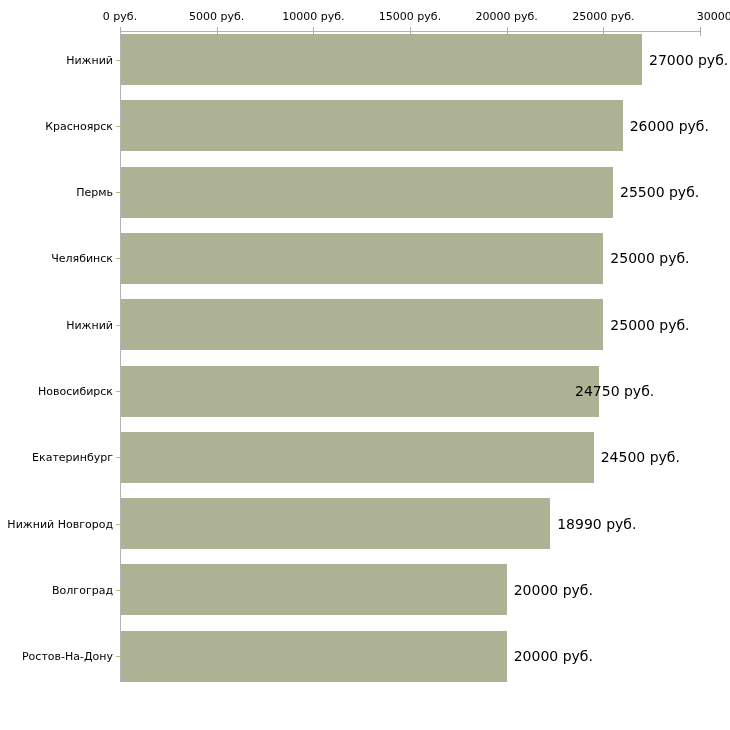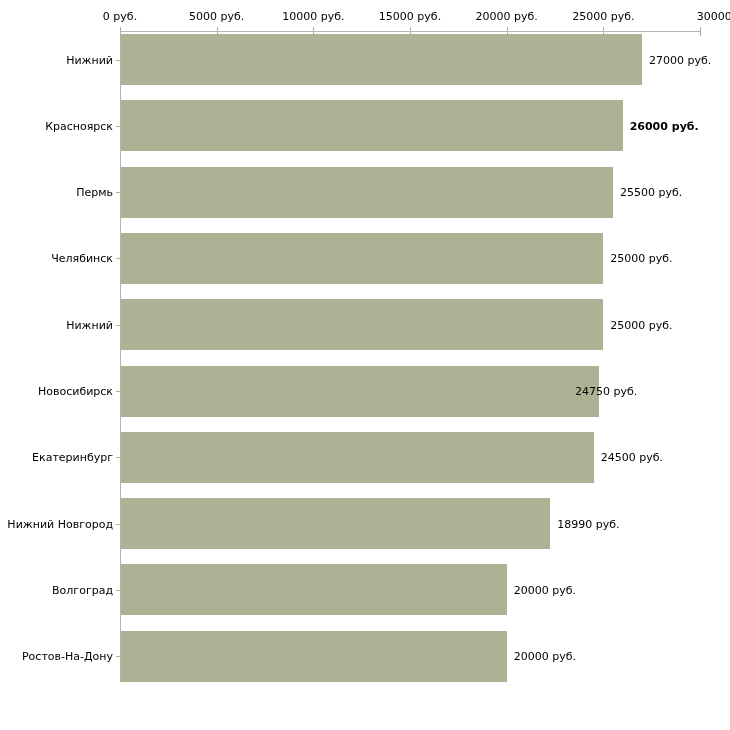--- a/index.html
+++ b/index.html
@@ -79,21 +79,21 @@
     width: 113px;
   }
   
   .bar {
     position: absolute;
     left: 121px;
     background: #aeb294;
   }
   .bar-value {
     position: absolute;
-    font-size: 11px;
+    font-size: 14px;
     color: #000000;
     white-space: nowrap;
     transform: translateY(-50%);
   }
 </style>
 </head>
 <body>
 
 <div id="chart-root">
 
@@ -170,21 +170,21 @@
       <div class="bar" title="Челябинск: 25000 руб." style="top: 233px; height: 51px; width: 482.333px; background: rgb(174, 178, 148);"></div>
       <div class="bar" title="Самара: 25000 руб." style="top: 299px; height: 51px; width: 482.333px; background: rgb(174, 178, 148);"></div>
       <div class="bar" title="Новосибирск: 24750 руб." style="top: 366px; height: 51px; width: 477.5px; background: rgb(174, 178, 148);"></div>
       <div class="bar" title="Екатеринбург: 24500 руб." style="top: 432px; height: 51px; width: 472.667px; background: rgb(174, 178, 148);"></div>
       <div class="bar" title="Нижний Новгород: 22250 руб." style="top: 498px; height: 51px; width: 429.167px; background: rgb(174, 178, 148);"></div>
       <div class="bar" title="Волгоград: 20000 руб." style="top: 564px; height: 51px; width: 385.667px; background: rgb(174, 178, 148);"></div>
       <div class="bar" title="Ростов-На-Дону: 20000 руб." style="top: 631px; height: 51px; width: 385.667px; background: rgb(174, 178, 148);"></div>
     </div>
   <div id="bar-values">
       <div class="bar-value" style="left: 649px; top: 60px;">27000 руб.</div>
-      <div class="bar-value" style="left: 629.667px; top: 126px; font-weight: bold;">26000 руб.</div>
+      <div class="bar-value" style="left: 629.667px; top: 126px;">26000 руб.</div>
       <div class="bar-value" style="left: 620px; top: 192px;">25500 руб.</div>
       <div class="bar-value" style="left: 610.333px; top: 258px;">25000 руб.</div>
       <div class="bar-value" style="left: 610.333px; top: 325px;">25000 руб.</div>
       <div class="bar-value" style="left: 575px; top: 391px;">24750 руб.</div>
       <div class="bar-value" style="left: 600.667px; top: 457px;">24500 руб.</div>
       <div class="bar-value" style="left: 557.167px; top: 524px;">18990 руб.</div>
       <div class="bar-value" style="left: 513.667px; top: 590px;">20000 руб.</div>
       <div class="bar-value" style="left: 513.667px; top: 656px;">20000 руб.</div>
     </div>
 

